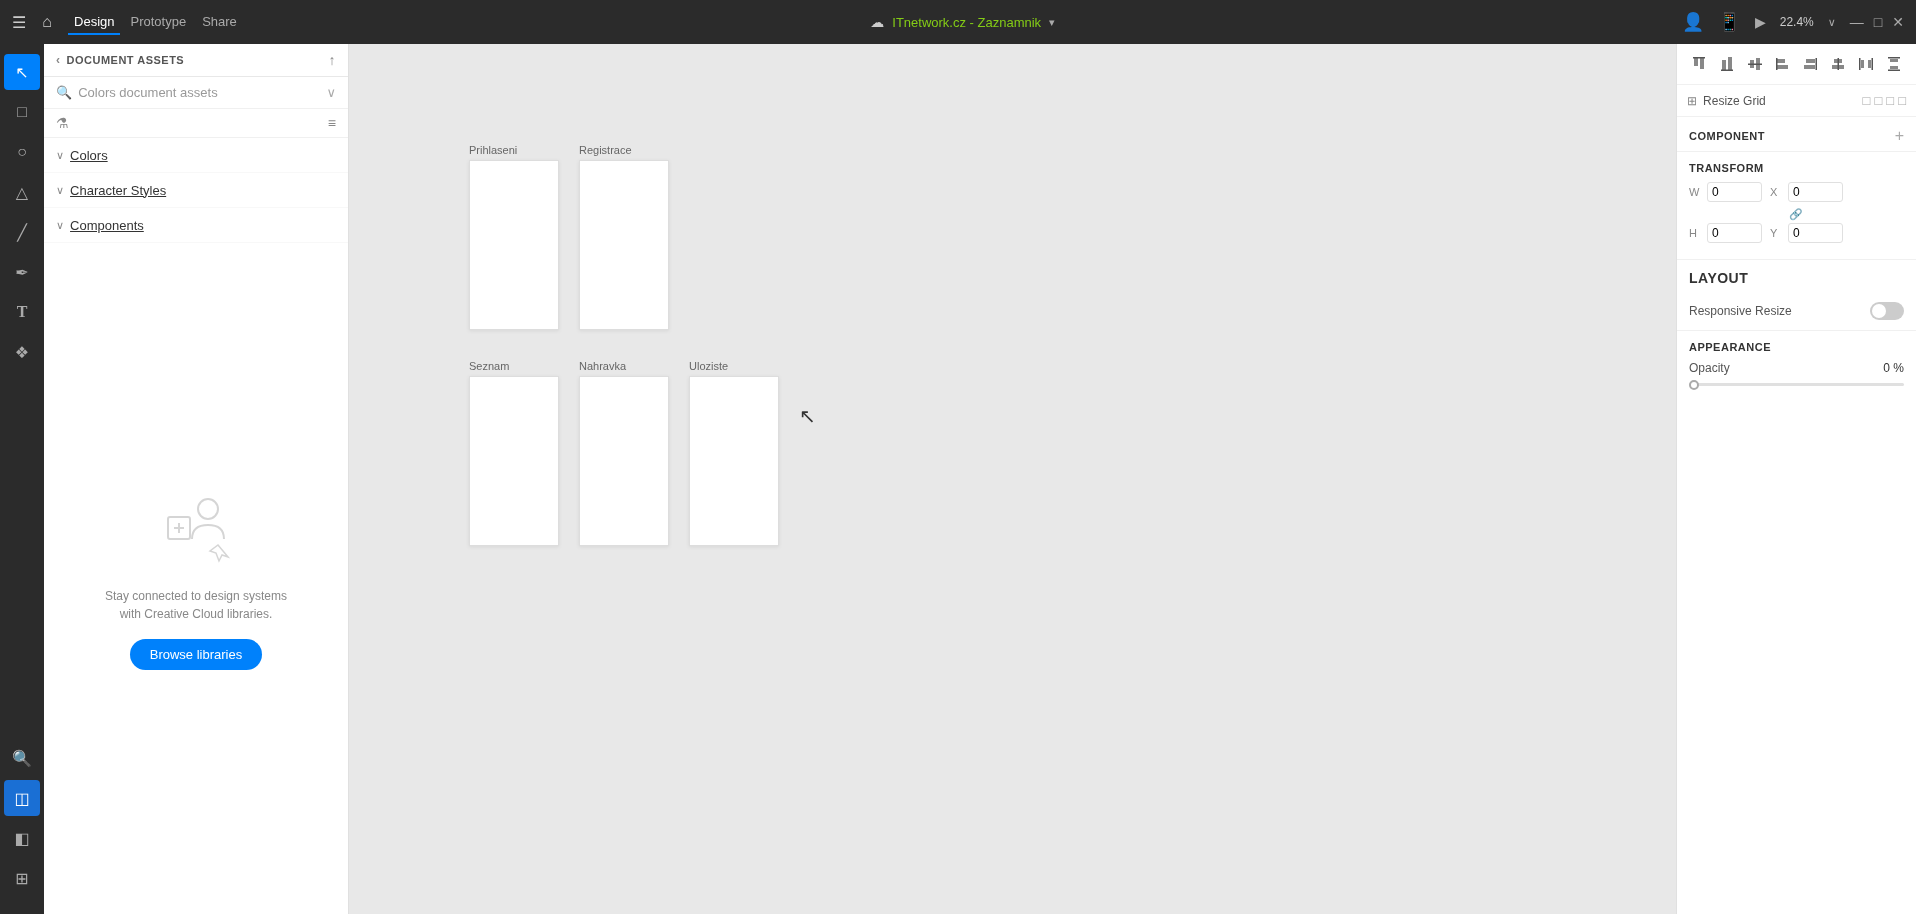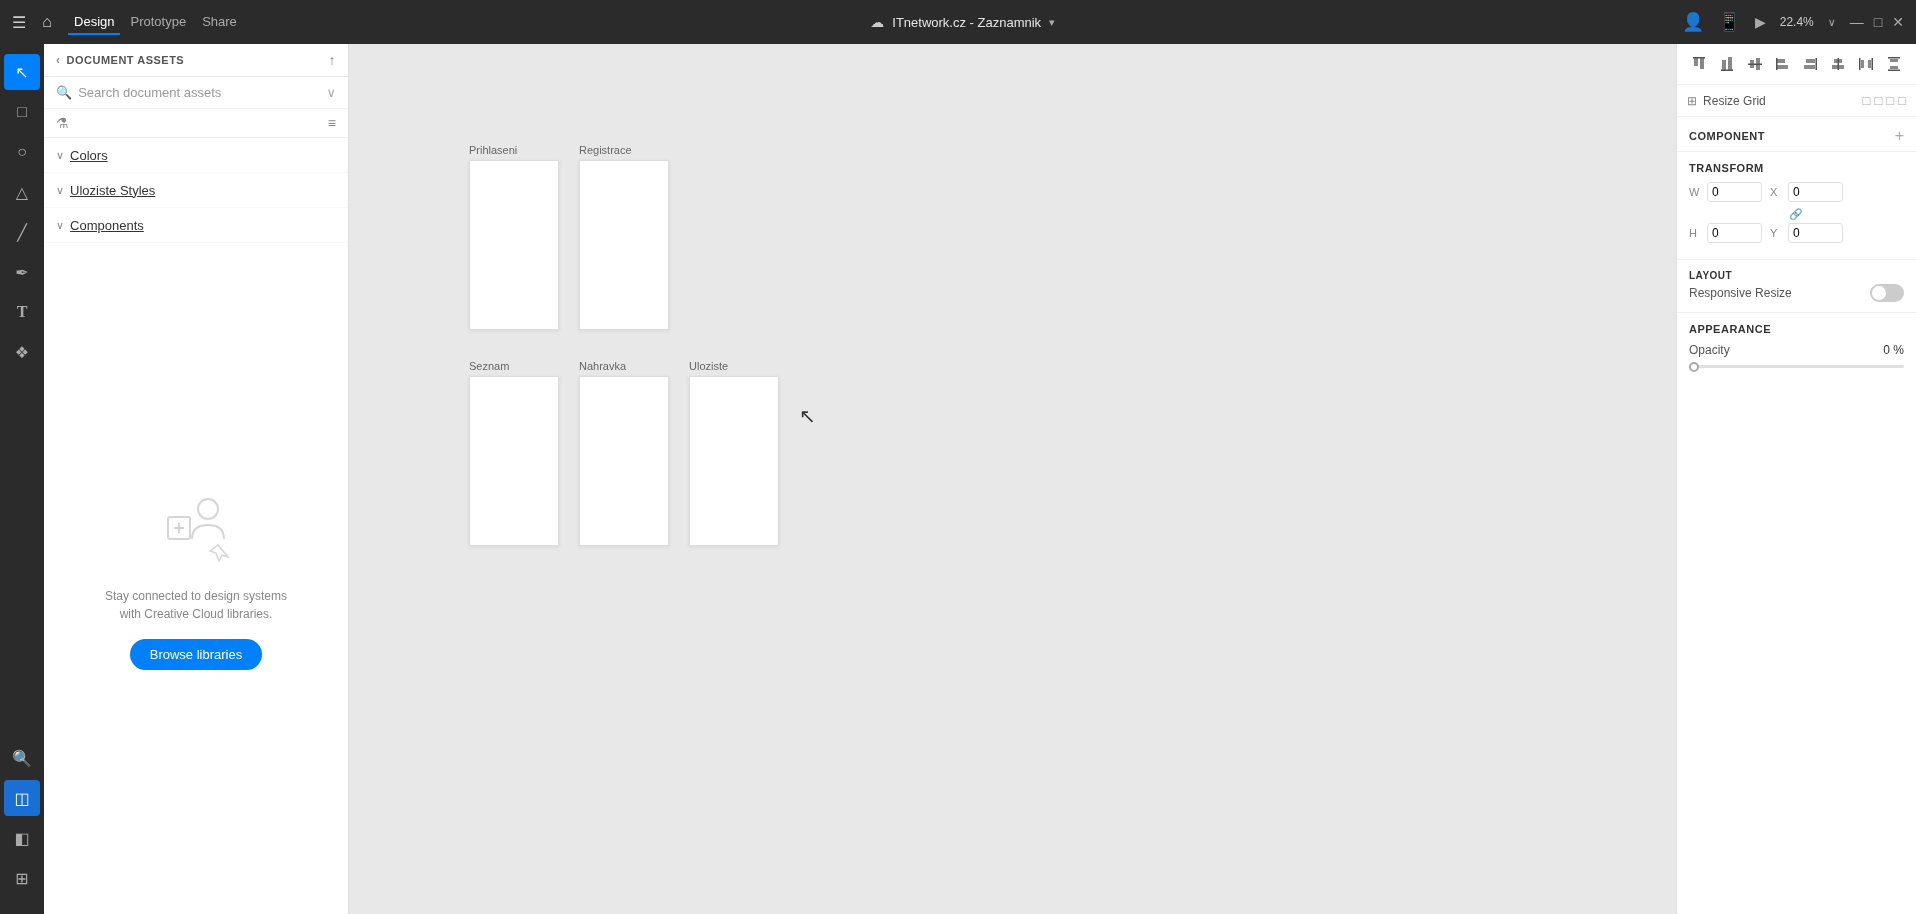--- a/index.html
+++ b/index.html
@@ -15,21 +15,21 @@
       padding: 0 12px;
       flex-shrink: 0;
     }
     .top-bar-left { display: flex; align-items: center; gap: 16px; }
     .top-bar-center { display: flex; align-items: center; gap: 8px; color: #ccc; font-size: 13px; }
     .top-bar-right { display: flex; align-items: center; gap: 14px; color: #ccc; font-size: 12px; }
     .hamburger-icon { color: #ccc; font-size: 16px; cursor: pointer; }
     .home-icon { color: #ccc; font-size: 16px; cursor: pointer; }
     .nav-tab { color: #aaa; font-size: 13px; cursor: pointer; padding: 4px 6px; }
     .nav-tab.active { color: #fff; border-bottom: 2px solid #0081fb; }
-    .project-title { color: #e5e5e5; font-size: 13px; }
+    .project-title { color: #84cc16; font-size: 13px; }
     .chevron-down { font-size: 11px; color: #aaa; }
     .window-controls { display: flex; gap: 10px; align-items: center; color: #aaa; font-size: 14px; }
 
     
     .main-layout { display: flex; flex: 1; overflow: hidden; }
 
     
     .far-left-toolbar {
       width: 44px;
       background: #2b2b2b;
@@ -322,37 +322,37 @@
   <div class="left-panel">
 
     <div class="panel-header">
       <span class="panel-header-icon">‹</span>
       <span class="panel-header-title">DOCUMENT ASSETS</span>
       <span class="panel-header-action">↑</span>
     </div>
 
     <div class="search-bar">
       <span class="search-icon">🔍</span>
-      <span class="search-input-text">Search document assets</span>
+      <span class="search-input-text">Colors document assets</span>
       <span class="search-expand">∨</span>
     </div>
 
     <div class="panel-toolbar">
       <span class="filter-icon">⚗</span>
       <span class="list-icon">≡</span>
     </div>
 
     <div class="section-item">
       <span class="section-chevron">∨</span>
       <span class="section-label">Colors</span>
       <span class="section-add">+</span>
     </div>
     <div class="section-item">
       <span class="section-chevron">∨</span>
-      <span class="section-label">Uloziste Styles</span>
+      <span class="section-label">Character Styles</span>
       <span class="section-add">+</span>
     </div>
     <div class="section-item">
       <span class="section-chevron">∨</span>
       <span class="section-label">Components</span>
       <span class="section-add">+</span>
     </div>
 
     <div class="empty-state">
       <div class="empty-state-icon">
@@ -496,21 +496,21 @@
       <div style="display:flex;justify-content:center;color:#ccc;font-size:11px;margin:2px 0;">🔗</div>
       <div class="transform-row">
         <span class="transform-label">H</span>
         <input type="text" style="font-size: 12px; border: 1px solid rgb(224, 224, 224); border-radius: 3px; padding: 2px 4px; width: 55px;" value="0">
         <span class="transform-label">Y</span>
         <input type="text" style="font-size: 12px; border: 1px solid rgb(224, 224, 224); border-radius: 3px; padding: 2px 4px; width: 55px;" value="0">
       </div>
     </div>
 
     <div class="layout-section">
-      <div style="font-size:10px;font-weight:600;color:#333;text-transform:uppercase;letter-spacing:0.5px;margin-bottom:3px;">LAYOUT</div>
+      <div style="font-size:14px;font-weight:600;color:#333;text-transform:uppercase;letter-spacing:0.5px;margin-bottom:16px;">LAYOUT</div>
       <div class="layout-row">
         <span class="layout-label">Responsive Resize</span>
         <div class="toggle">
           <div class="toggle-knob"></div>
         </div>
       </div>
     </div>
 
     <div class="appearance-section">
       <div class="appearance-label">APPEARANCE</div>

